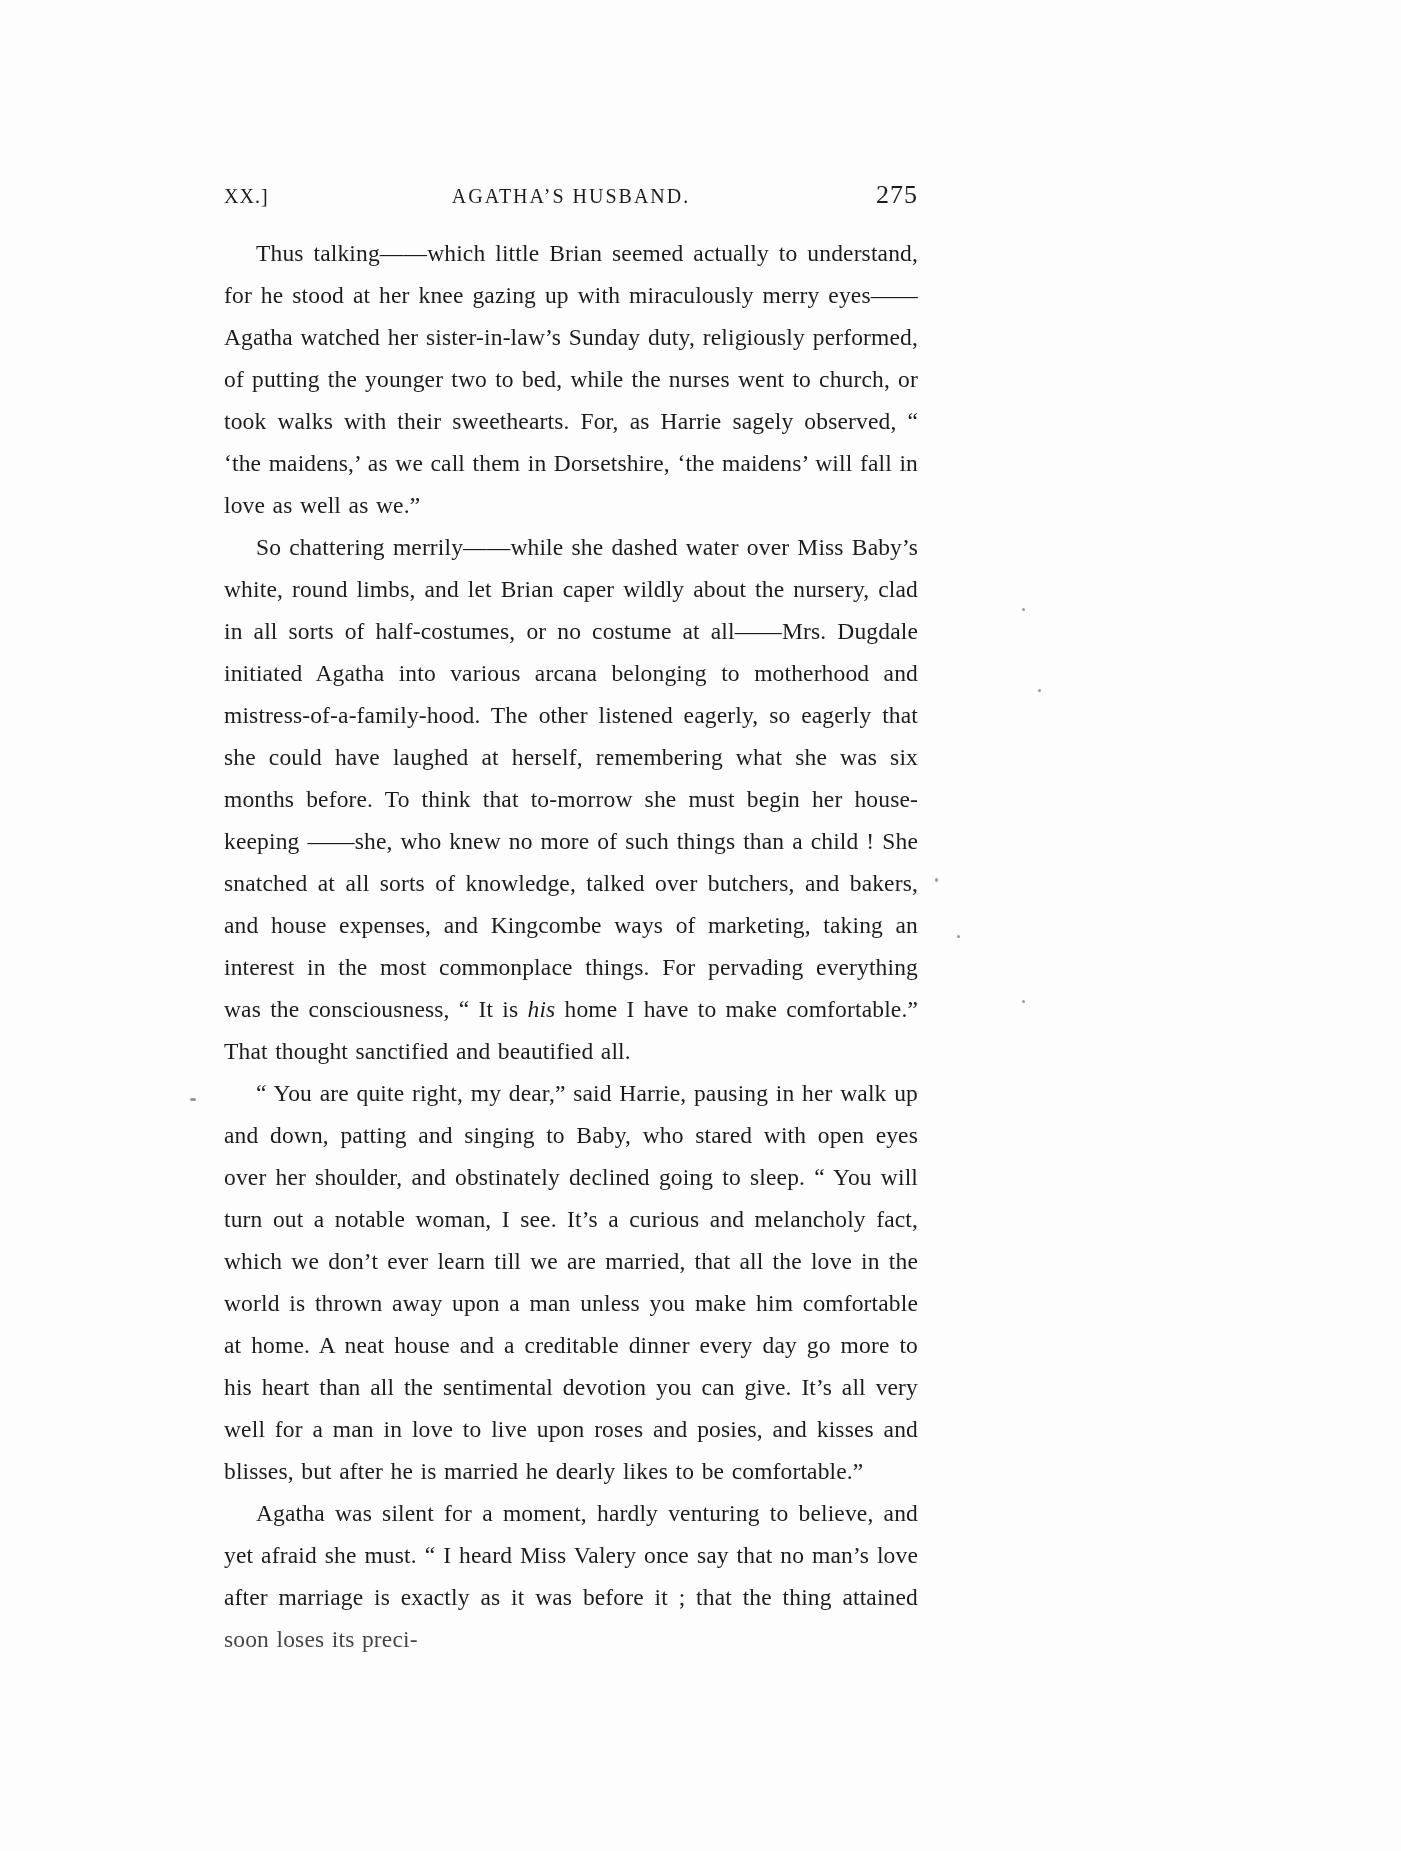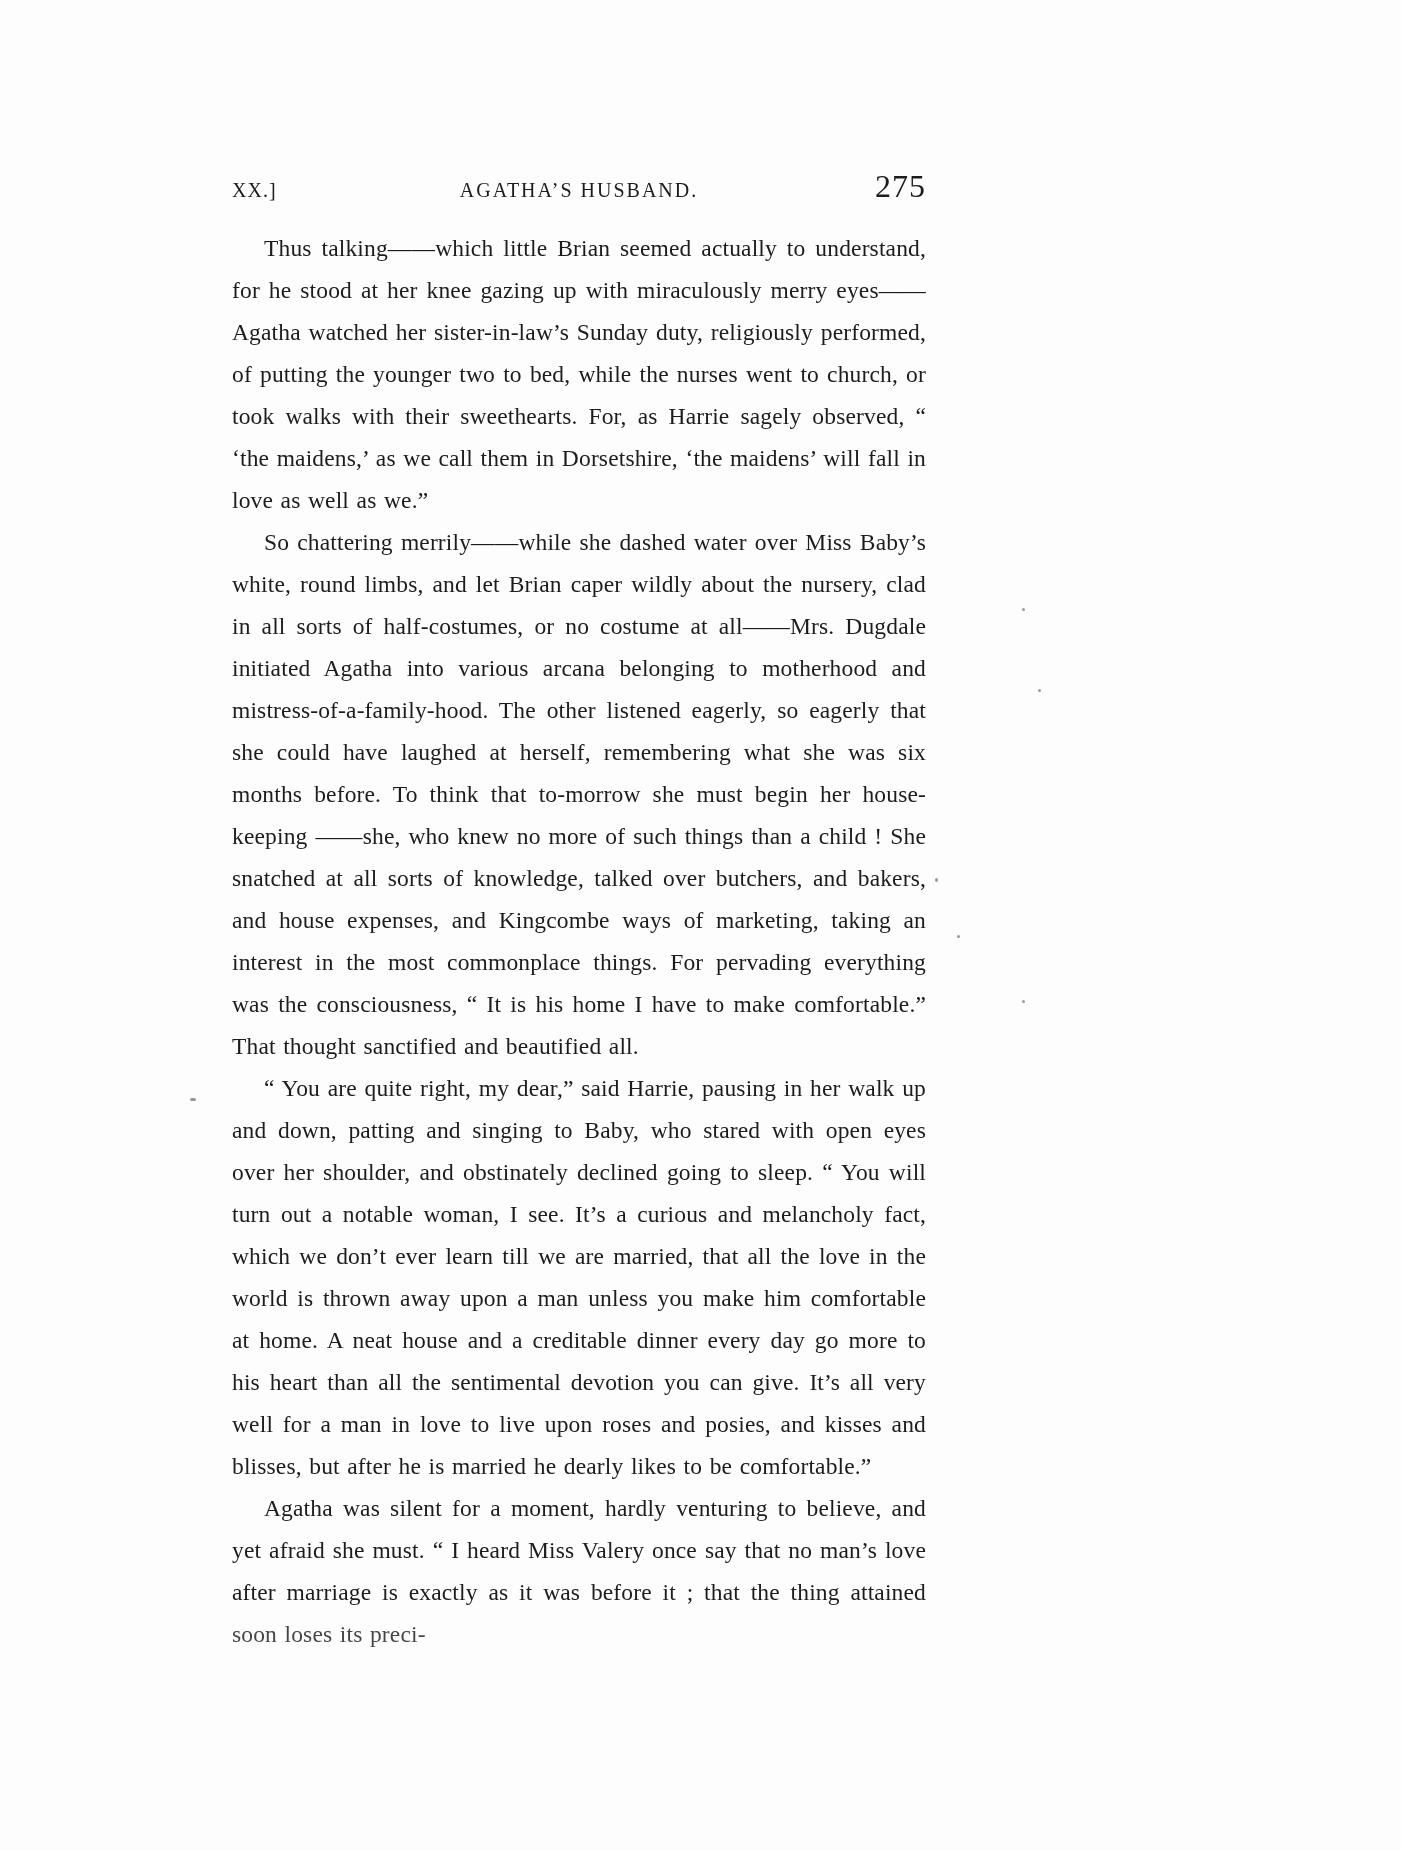--- a/index.html
+++ b/index.html
@@ -10,21 +10,21 @@
     width: 1401px;
     height: 1851px;
     position: relative;
     background: #fdfdfd;
     color: #1c1c1c;
     font-family: "Liberation Serif", "DejaVu Serif", serif;
     overflow: hidden;
   }
   .page {
     position: absolute;
-    left: 232px;
+    left: 224px;
     top: 168px;
     width: 694px;
   }
   .page-header {
     display: grid;
     grid-template-columns: 1fr auto 1fr;
     align-items: baseline;
     margin-bottom: 22px;
   }
   .chapter-marker {
@@ -33,36 +33,38 @@
     letter-spacing: 1px;
   }
   .running-title {
     justify-self: center;
     font-size: 20px;
     letter-spacing: 2px;
     text-align: center;
   }
   .page-number {
     justify-self: end;
-    font-size: 32px;
+    font-size: 26px;
     letter-spacing: 1px;
+    margin-top: 12px;
   }
   .text-block {
     text-align: justify;
   }
   .para {
     margin: 0;
     font-size: 23.5px;
     line-height: 42px;
     text-indent: 32px;
     text-align: justify;
     letter-spacing: 0.15px;
     word-spacing: 1.5px;
   }
   .para .italic {
+    font-style: italic;
   }
   .para .faded {
     filter: blur(0.7px);
     opacity: 0.82;
   }
   .speck {
     position: absolute;
     background: #9a9a9a;
     border-radius: 50%;
   }

